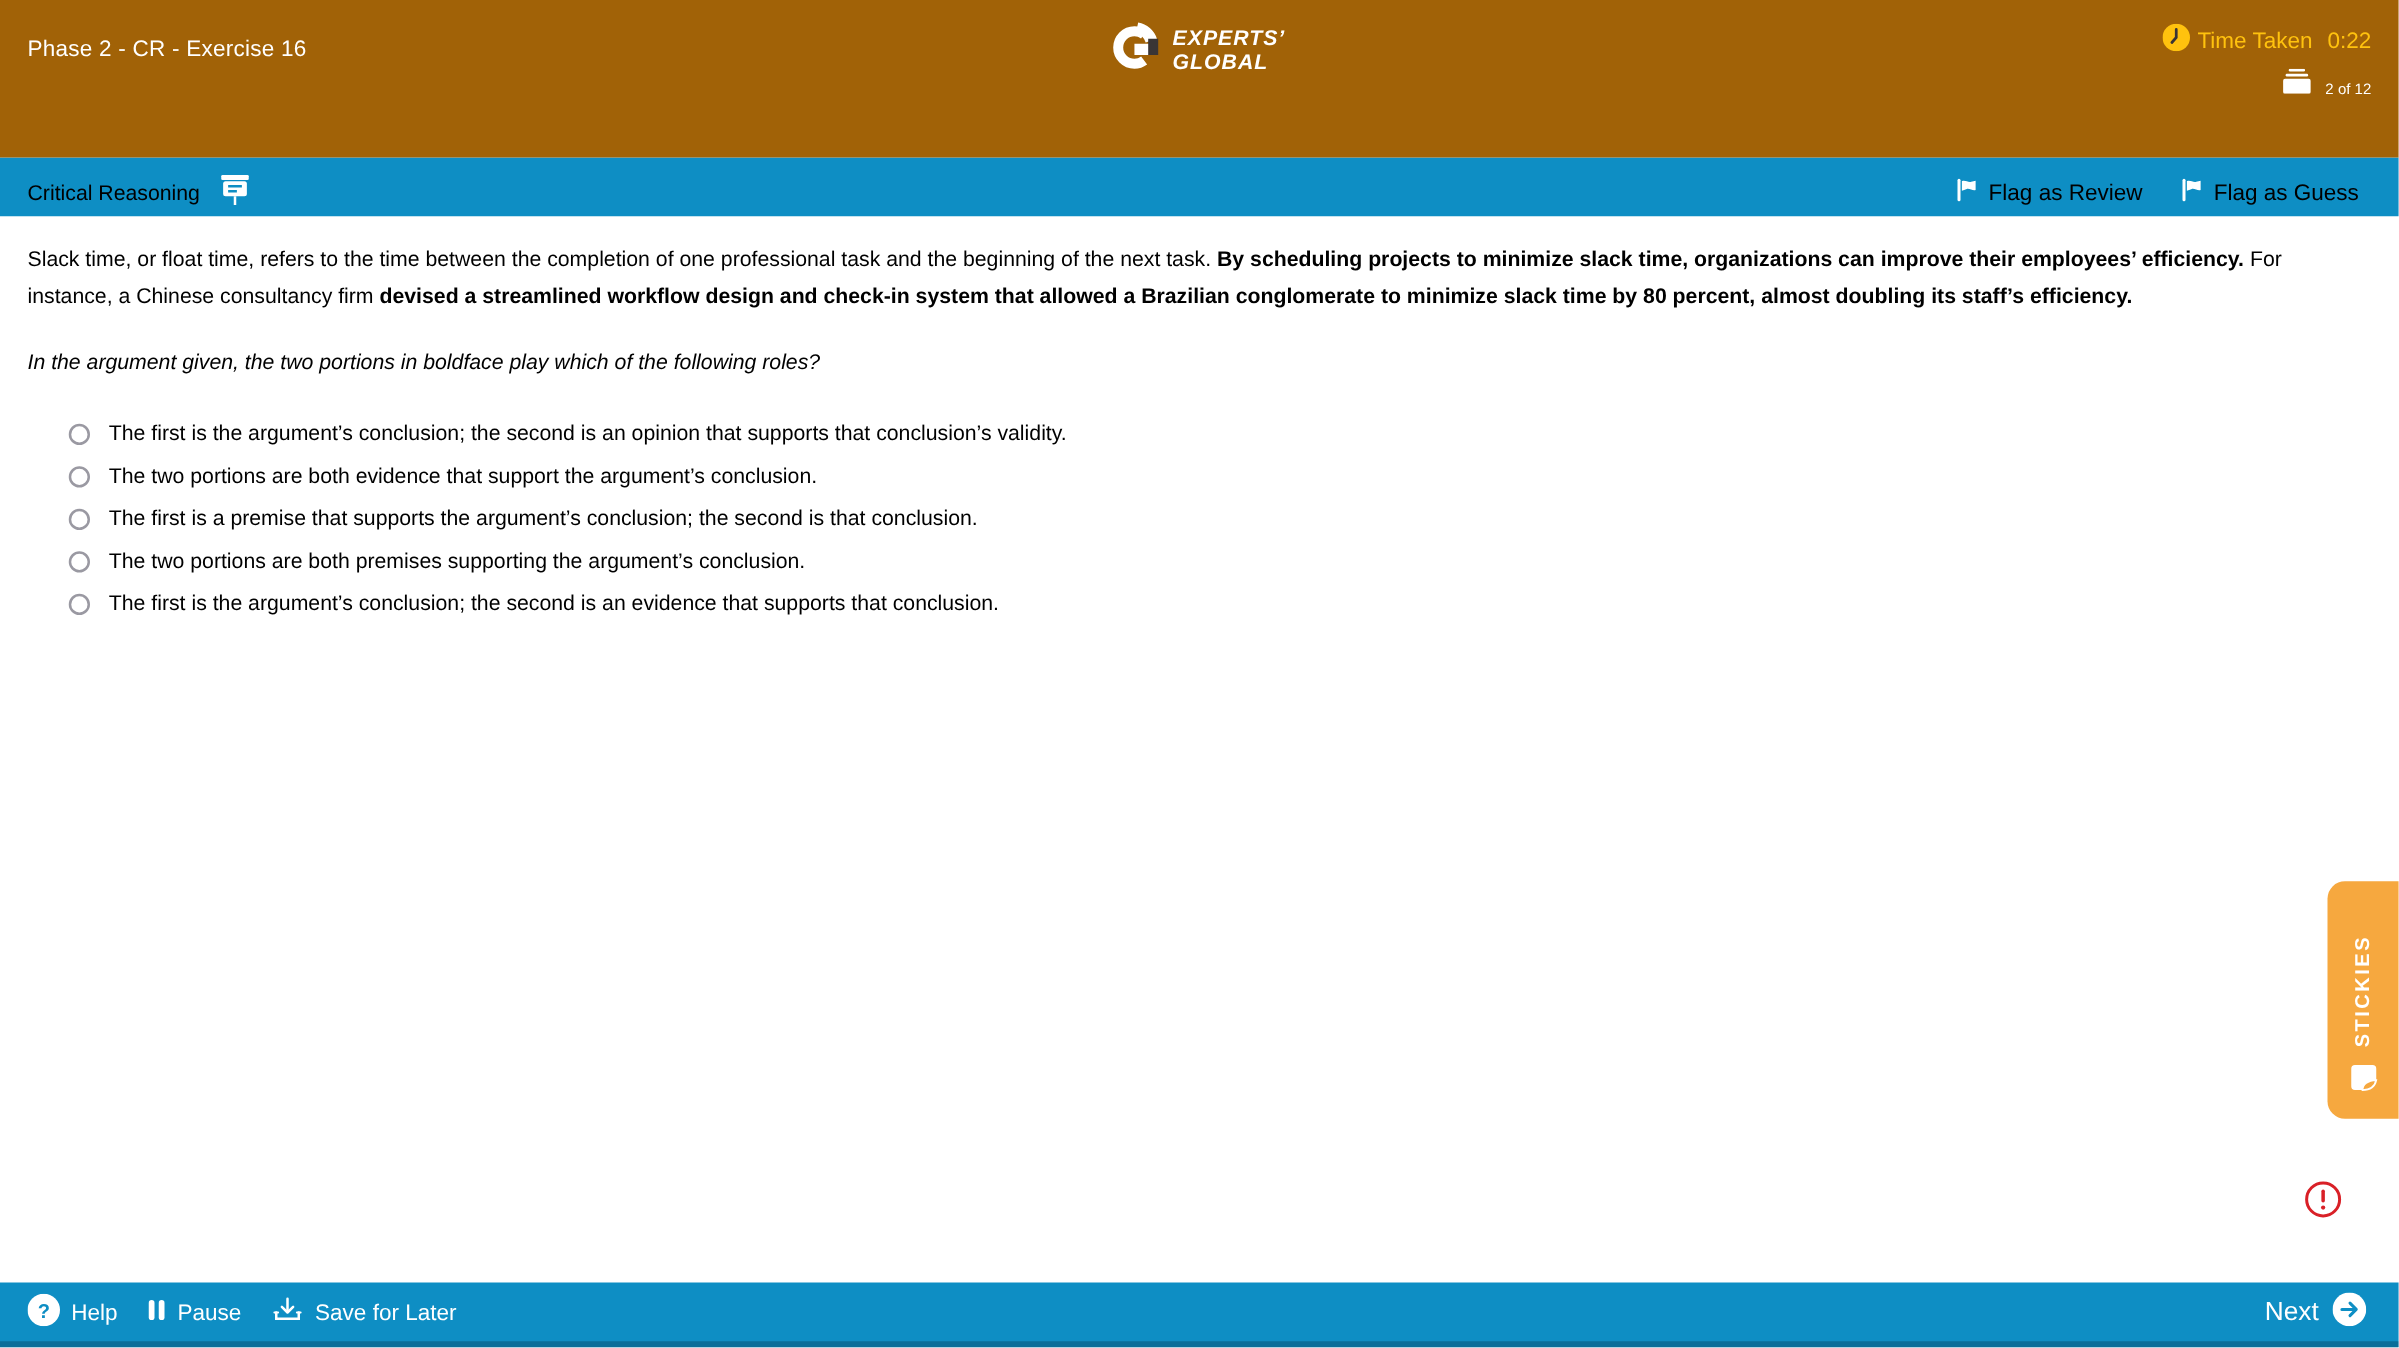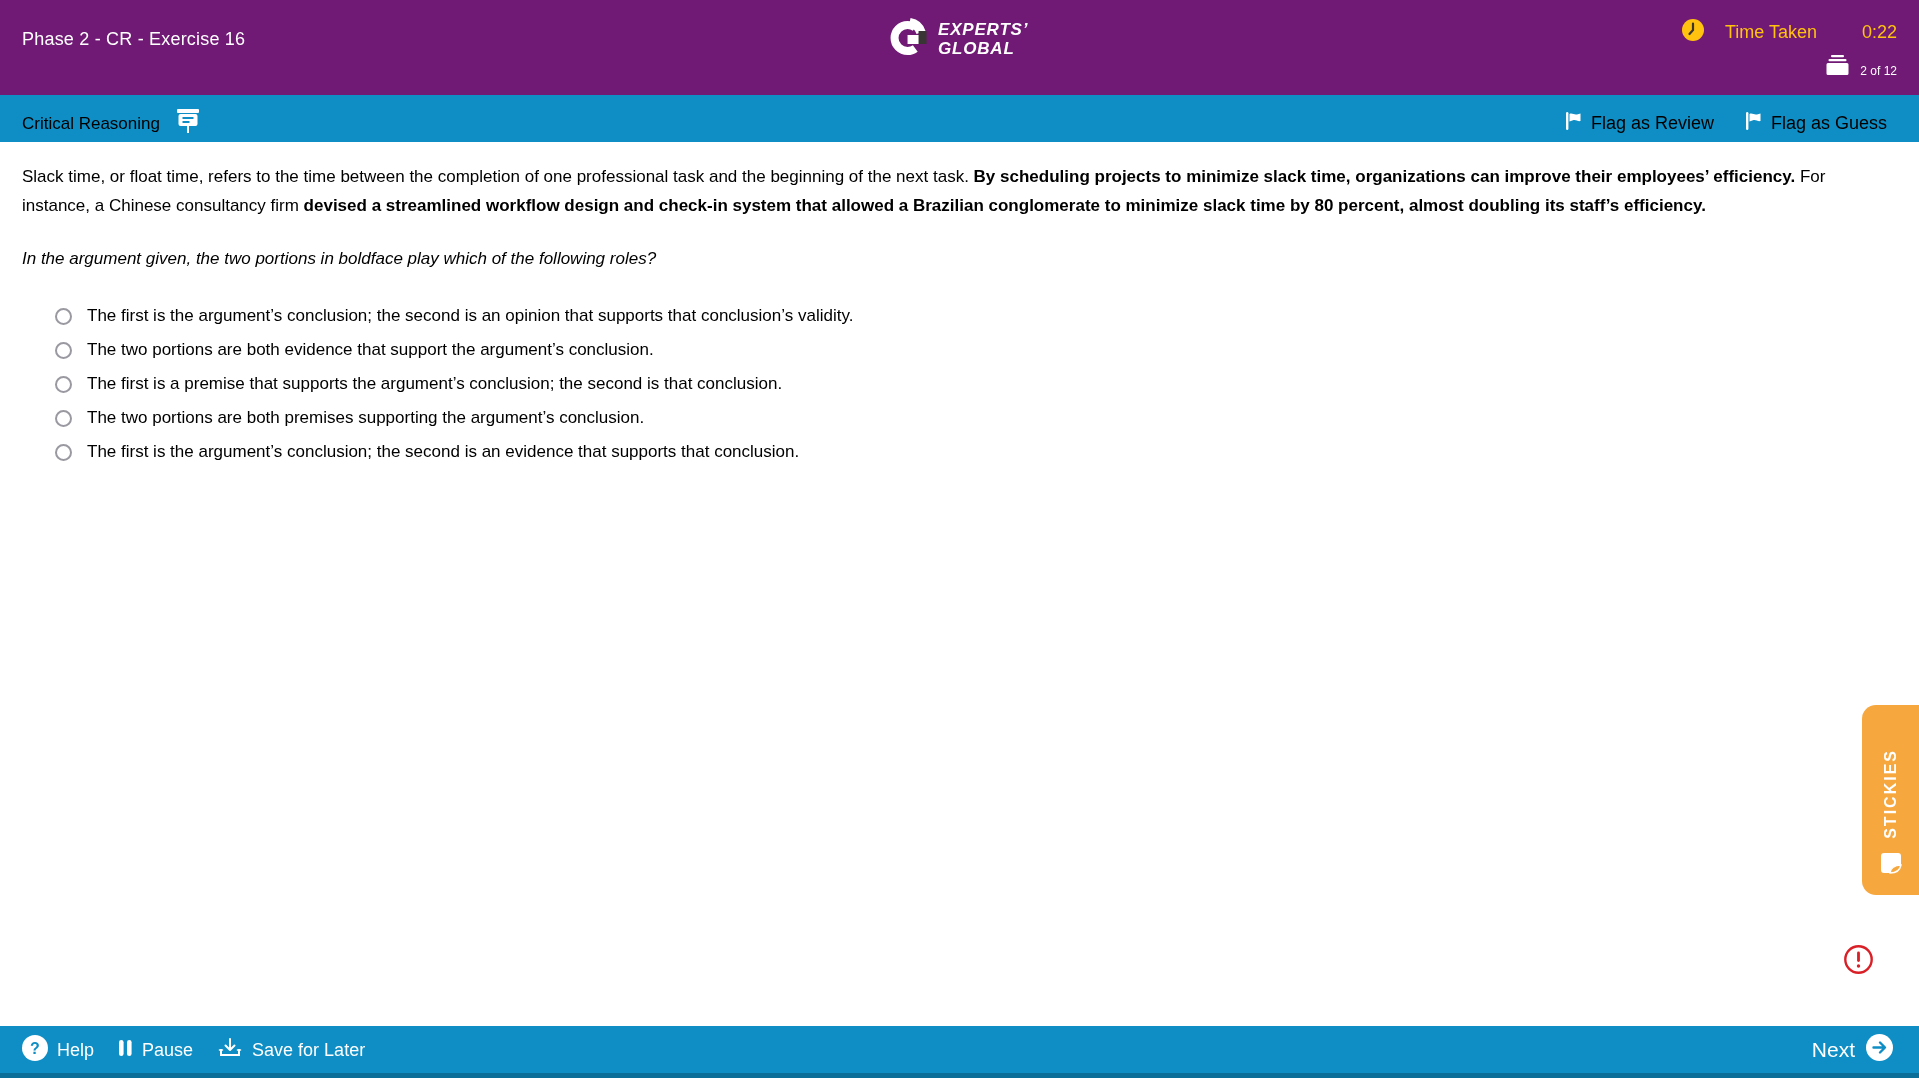--- a/index.html
+++ b/index.html
@@ -3,28 +3,28 @@
 <meta charset="utf-8">
 <style>
   * { box-sizing: border-box; }
   html,body { margin:0; padding:0; }
   body {
     width:1919px; height:1078px; position:relative; overflow:hidden;
     background:#ffffff; font-family:"Liberation Sans", sans-serif; color:#000;
   }
 
   
-  .header { position:relative; height:95px; background:#701a75; color:#fff; }
+  .header { position:relative; height:126px; background:#a16207; color:#fff; }
   .header-title { position:absolute; left:22px; top:29px; font-size:18px; letter-spacing:0.2px; }
   .logo { position:absolute; left:50%; top:15px; transform:translateX(-52%); display:flex; align-items:center; gap:9px;font-style:italic; }
   .logo-text { font-weight:bold; font-size:17px; line-height:19px; letter-spacing:0.8px; }
   .header-right { position:absolute; right:22px; top:0; }
-  .time-row { display:flex; align-items:center; justify-content:flex-end; gap:21px;
+  .time-row { display:flex; align-items:center; justify-content:flex-end; gap:6px;
               color:#ffc20e; font-size:18px; margin-top:19px; }
-  .time-value { margin-left:24px; }
+  .time-value { margin-left:6px; }
   .progress-row { display:flex; align-items:flex-end; justify-content:flex-end; gap:10px;
                   color:#fff; font-size:12px; margin-top:9px; }
 
   
   .section-bar { height:47px; background:#0e8ec4; color:#000000; display:flex; align-items:center;
                  padding:10px 32px 0 22px; }
   .section-left { display:flex; align-items:center; gap:14px; font-size:17px; }
   .section-right { margin-left:auto; display:flex; align-items:center; gap:30px; }
   .flag-btn { display:flex; align-items:center; gap:8px; font-size:18px; cursor:pointer; }
 

